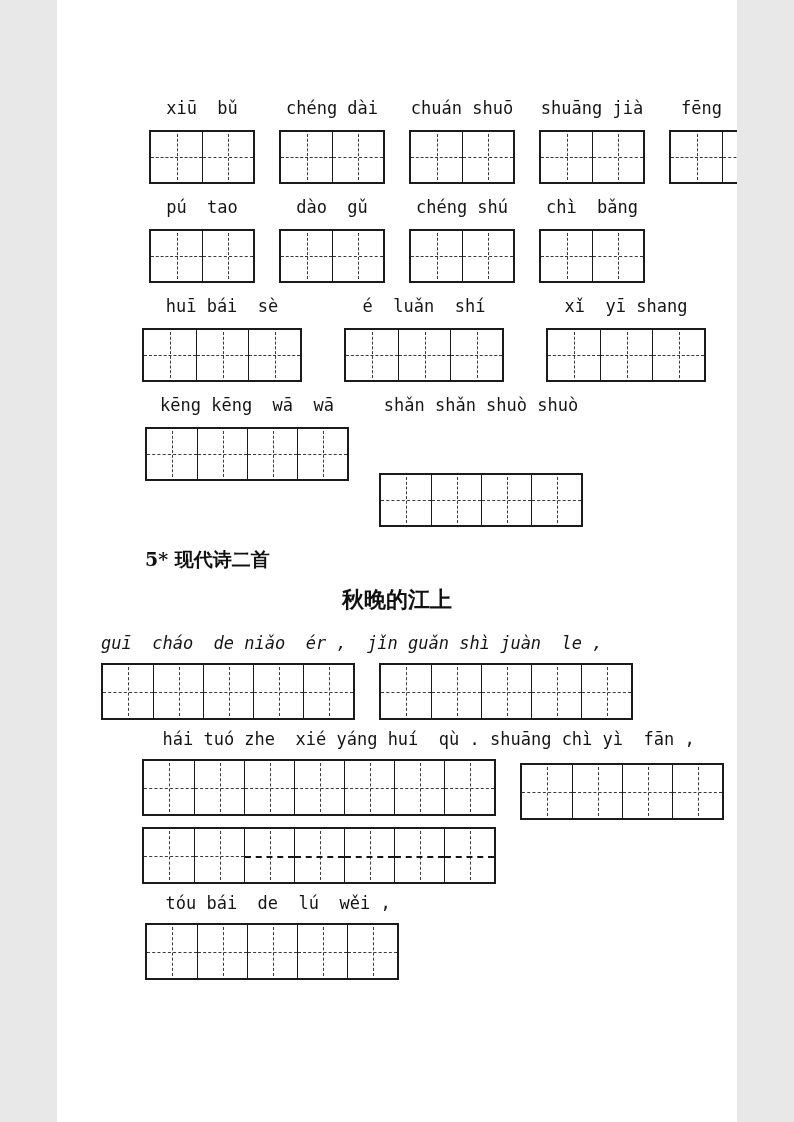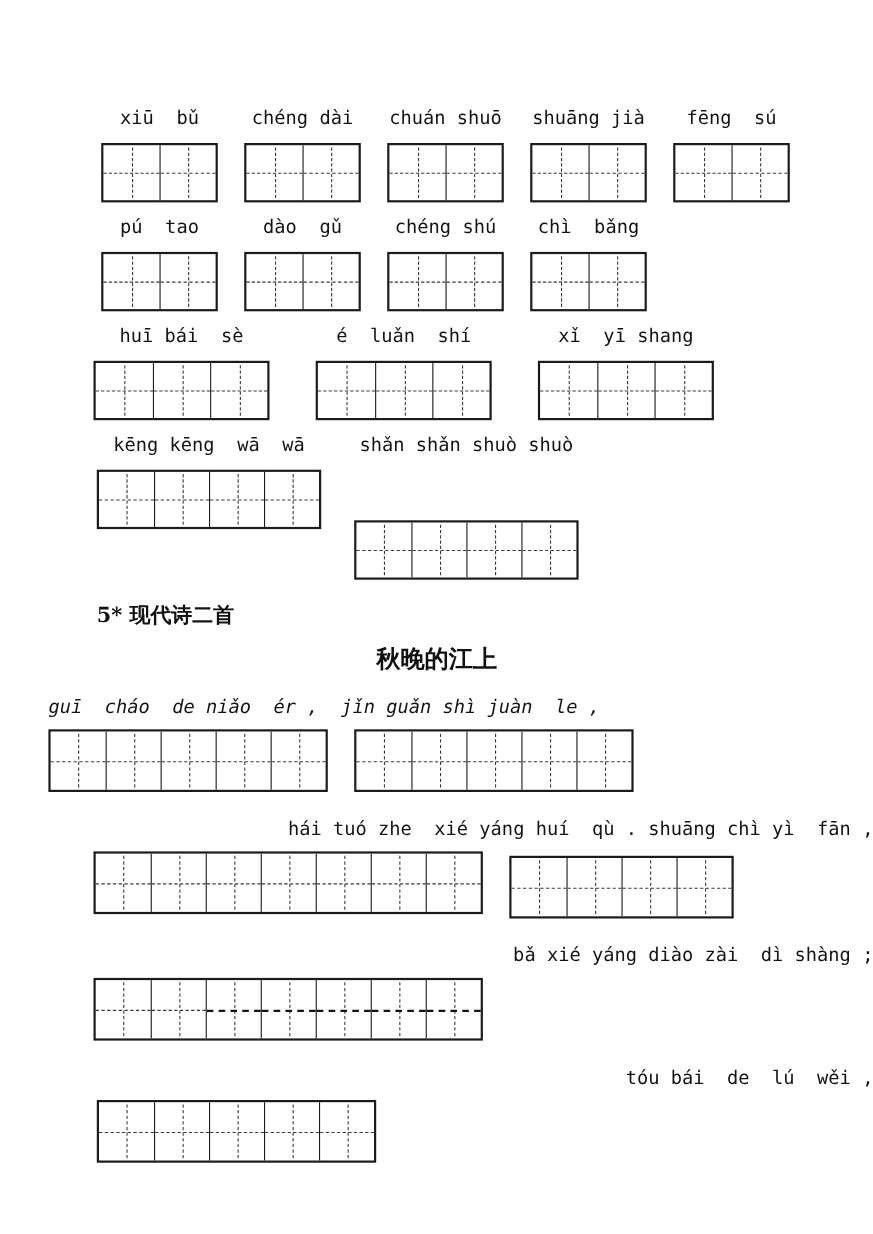--- a/index.html
+++ b/index.html
@@ -2,21 +2,21 @@
 <html><head>
 <meta charset="utf-8">
 <style>
   html, body {
     margin: 0;
     padding: 0;
     background: #e8e8e8;
   }
   .page {
     position: relative;
-    width: 794px;
+    width: 680px;
     height: 1122px;
     margin: 0 auto;
     background: #ffffff;
     overflow: hidden;
     box-sizing: border-box;
     padding-top: 96px;
     color: #161616;
     font-family: "DejaVu Sans Mono", monospace;
   }
   .pinyin {
@@ -92,21 +92,21 @@
     text-align: center;
     font-family: "DejaVu Serif", "Liberation Serif", serif;
     font-weight: bold;
     font-size: 22px;
     line-height: 24px;
     color: #111;
   }
   
   .poem-section { margin-top: 20px; }
   .poem-line { padding-left: 85px; }
-  .poem-line + .poem-line { margin-top: 22px; text-align: right; }
+  .poem-line + .poem-line { margin-top: 7px; }
   .poem-line .pinyin { margin-bottom: 8px; }
   .poem-grids {
     display: flex;
     align-items: flex-start;
   }
   .poem-grids .grid + .grid { margin-left: 24px; }
   .poem-line .box { width: 50px; height: 53px; }
   .poem-line.line-0 { padding-left: 44px; font-style: italic; }
   .poem-line.line-3 { padding-left: 88px; }
 </style>
@@ -269,21 +269,20 @@
           </div>
           <div class="grid" style="margin-top: 4px;">
             <div class="box"></div>
             <div class="box"></div>
             <div class="box"></div>
             <div class="box"></div>
           </div>
         </div>
       </div>
       <div class="poem-line line-2">
-        <div class="pinyin">  bǎ xié yáng diào zài  dì shàng ;</div>
         <div class="poem-grids">
           <div class="grid">
             <div class="box"></div>
             <div class="box"></div>
             <div class="box bold-mid"></div>
             <div class="box bold-mid"></div>
             <div class="box bold-mid"></div>
             <div class="box bold-mid"></div>
             <div class="box bold-mid"></div>
           </div>

